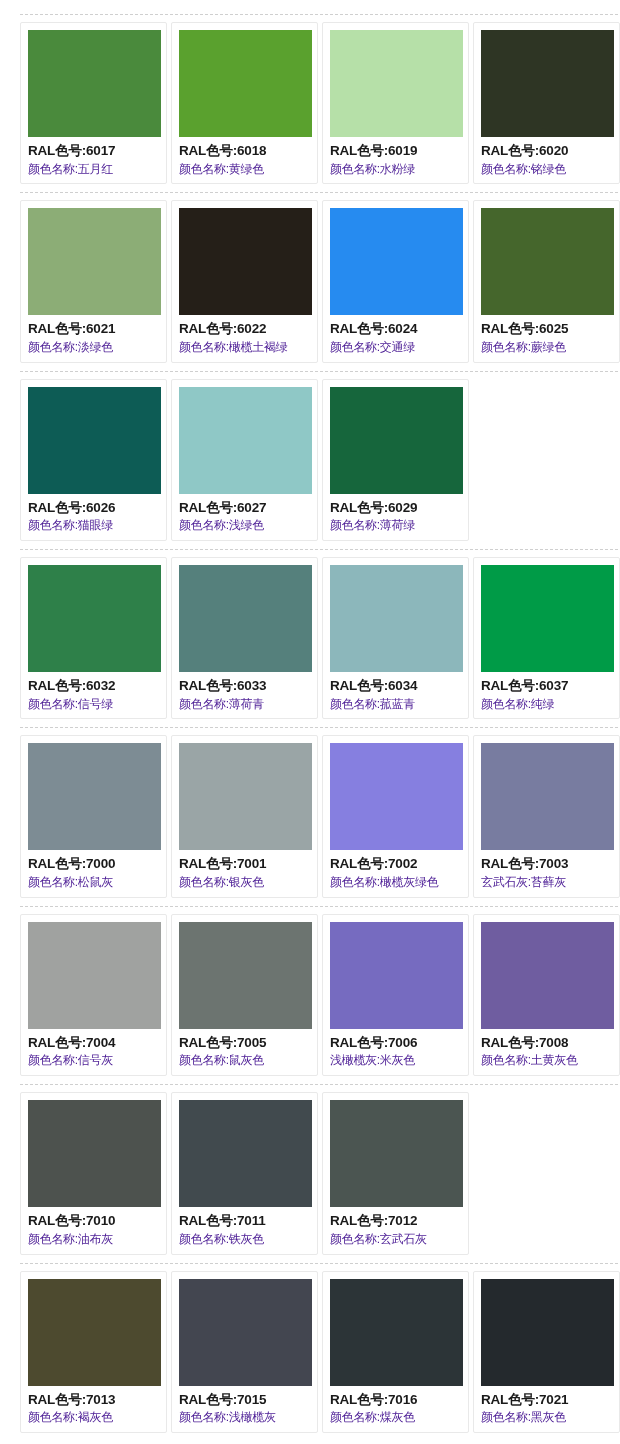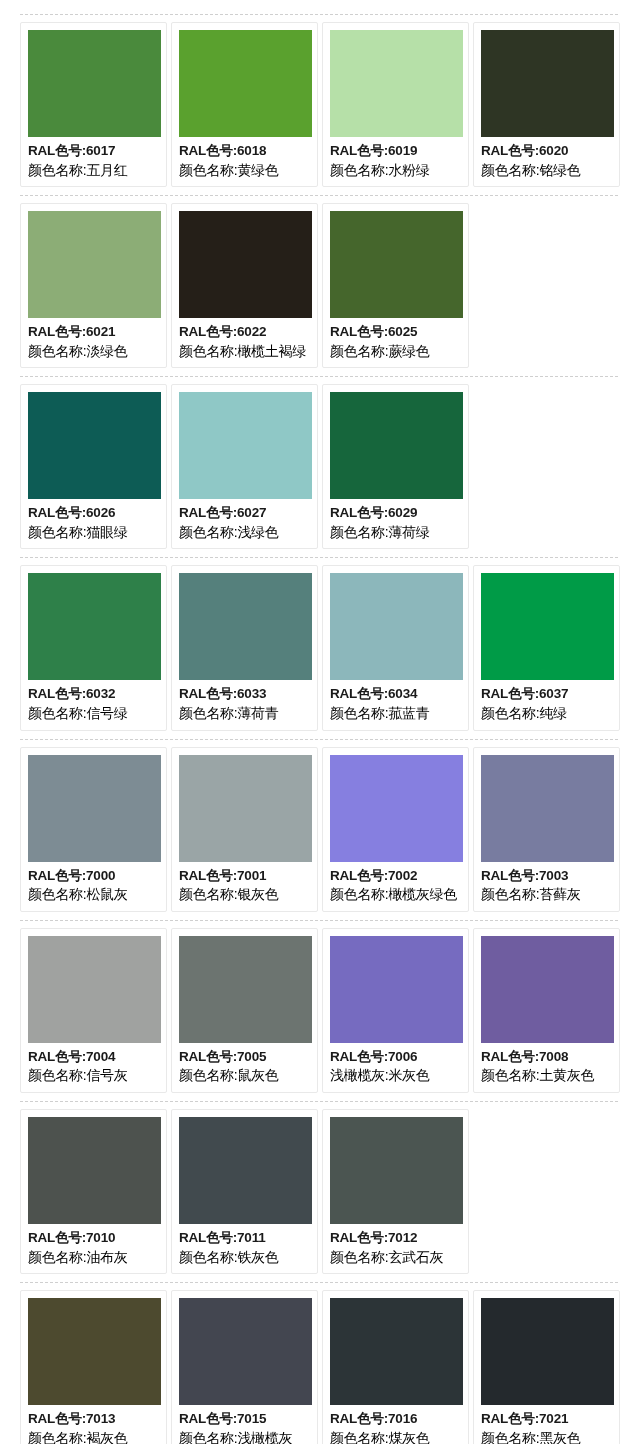--- a/index.html
+++ b/index.html
@@ -45,23 +45,23 @@
   .code {
     font-size: 13.5px;
     font-weight: bold;
     color: #1a1a1a;
     line-height: 1.45;
     margin-top: 4px;
     white-space: nowrap;
     letter-spacing: -0.2px;
   }
   .cname {
-    font-size: 14px;
+    font-size: 12px;
     font-weight: normal;
-    color: #000000;
+    color: #4c1d95;
     line-height: 1.4;
     white-space: nowrap;
     letter-spacing: -0.3px;
   }
 </style>
 </head>
 <body>
 
 <div id="chart">
     <div class="row">
@@ -91,20 +91,25 @@
         <div class="swatch" style="background: rgb(140, 173, 118);"></div>
         <div class="code">RAL色号:6021</div>
         <div class="cname">颜色名称:淡绿色</div>
       </div>
       <div class="card">
         <div class="swatch" style="background: rgb(37, 31, 24);"></div>
         <div class="code">RAL色号:6022</div>
         <div class="cname">颜色名称:橄榄土褐绿</div>
       </div>
       <div class="card">
+        <div class="swatch" style="background: rgb(38, 139, 240);"></div>
+        <div class="code">RAL色号:6024</div>
+        <div class="cname">颜色名称:交通绿</div>
+      </div>
+      <div class="card">
         <div class="swatch" style="background: rgb(69, 102, 44);"></div>
         <div class="code">RAL色号:6025</div>
         <div class="cname">颜色名称:蕨绿色</div>
       </div>
     </div>
     <div class="row">
       <div class="card">
         <div class="swatch" style="background: rgb(13, 92, 85);"></div>
         <div class="code">RAL色号:6026</div>
         <div class="cname">颜色名称:猫眼绿</div>
@@ -154,21 +159,21 @@
         <div class="cname">颜色名称:银灰色</div>
       </div>
       <div class="card">
         <div class="swatch" style="background: rgb(134, 127, 224);"></div>
         <div class="code">RAL色号:7002</div>
         <div class="cname">颜色名称:橄榄灰绿色</div>
       </div>
       <div class="card">
         <div class="swatch" style="background: rgb(120, 124, 160);"></div>
         <div class="code">RAL色号:7003</div>
-        <div class="cname">颜色名称:苔藓灰</div>
+        <div class="cname">玄武石灰:苔藓灰</div>
       </div>
     </div>
     <div class="row">
       <div class="card">
         <div class="swatch" style="background: rgb(160, 162, 160);"></div>
         <div class="code">RAL色号:7004</div>
         <div class="cname">颜色名称:信号灰</div>
       </div>
       <div class="card">
         <div class="swatch" style="background: rgb(108, 116, 112);"></div>

